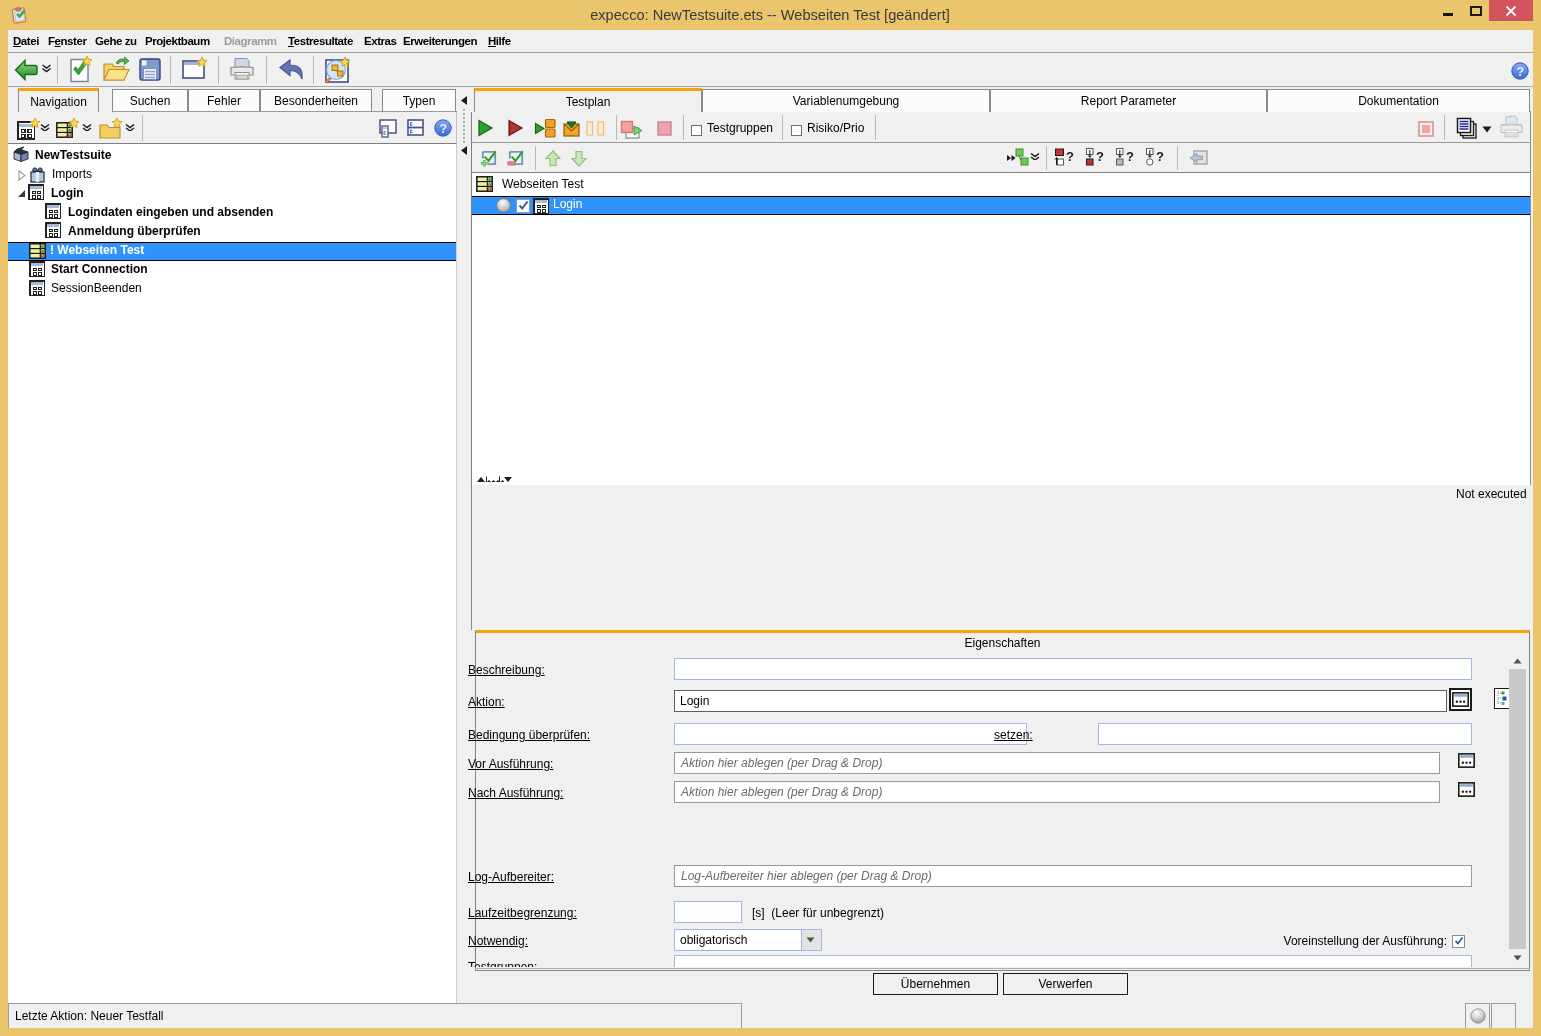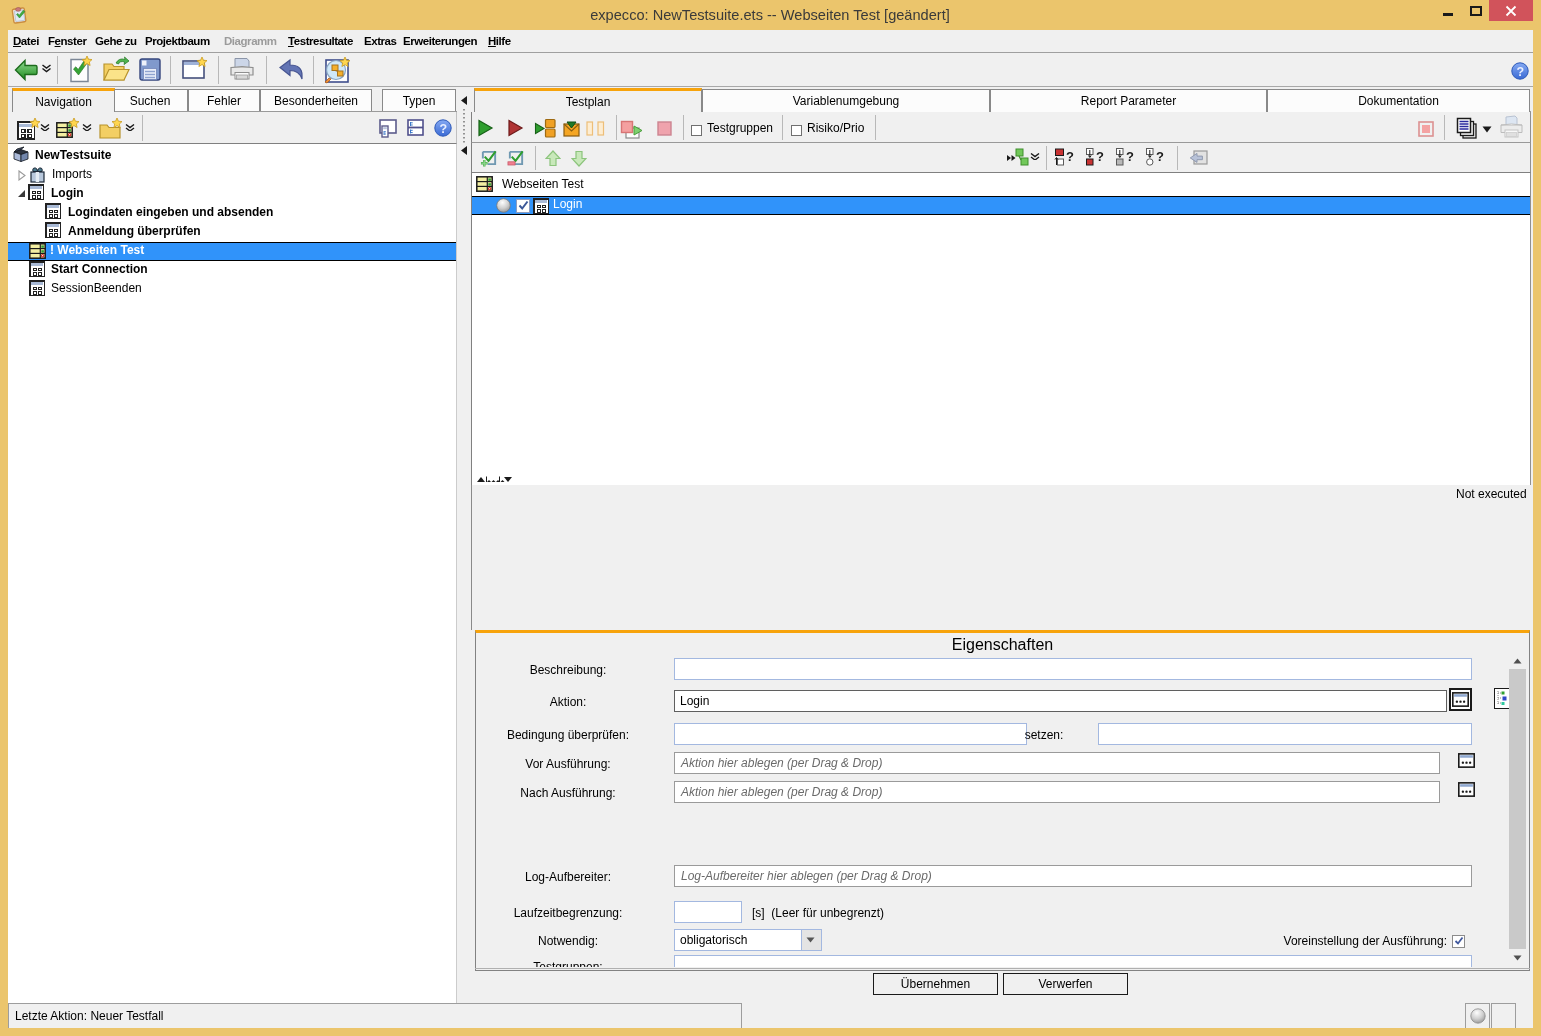--- a/index.html
+++ b/index.html
@@ -3,21 +3,21 @@
 *{margin:0;padding:0;box-sizing:border-box;}
 html,body{width:1541px;height:1036px;}
 body{font-family:"Liberation Sans",sans-serif;font-size:12px;color:#000;}
 #win{position:relative;width:1541px;height:1036px;background:#ebc56c;overflow:hidden;}
 .abs{position:absolute;}
 .sep{position:absolute;width:1px;background:#b8b8b8;}
 .gray{background:#f0f0f0;}
 .tab{position:absolute;top:89px;height:23px;background:#fcfcfc;border:1px solid #898989;border-bottom:none;text-align:center;line-height:22px;font-size:12px;}
 .tab.on{top:88px;height:24px;background:#f0f0f0;border-top:3px solid #f7a30b;z-index:3;}
 .field{position:absolute;background:#fff;border:1px solid #a3b8e0;}
-.lbl{position:absolute;font-size:12px;text-align:center;}
+.lbl{position:absolute;font-size:12px;text-align:left;text-decoration:underline;}
 .ph{color:#6a6a6a;font-style:italic;font-size:12px;line-height:20px;padding-left:6px;white-space:nowrap;}
 .trow{position:absolute;left:0;width:100%;height:19px;font-size:12px;white-space:nowrap;}
 .b{font-weight:bold;}
 svg{position:absolute;}
 </style></head>
 <body>
 <div id="win">
 
   <div class="abs" style="left:0;top:0;width:1541px;height:30px;background:#ebc56c;"></div>
   <div class="abs" style="left:770px;top:7px;width:0;overflow:visible;text-align:center;">
@@ -159,21 +159,21 @@
       <use href="#star" x="18" y="1"></use>
     </svg>
     <svg class="abs" style="left:1511px;top:62px;" width="18" height="18" viewBox="0 0 18 18">
       <circle cx="9" cy="9" r="8.2" fill="url(#helpg)" stroke="#2d59b8" stroke-width="1"></circle>
       <text x="5.4" y="13.5" font-family="Liberation Sans" font-size="12.5" font-weight="bold" fill="#e8eeff">?</text>
     </svg>
   </div>
 
   <div class="abs gray" style="left:8px;top:87px;width:1525px;height:25px;"></div>
 
-  <div class="tab on" style="left:12px;width:103px;">Navigation</div>
+  <div class="tab on" style="left:18px;width:81px;">Navigation</div>
   <div class="tab" style="left:112px;width:76px;">Suchen</div>
   <div class="tab" style="left:188px;width:72px;">Fehler</div>
   <div class="tab" style="left:260px;width:112px;">Besonderheiten</div>
   <div class="tab" style="left:382px;width:74px;">Typen</div>
 
   <div class="abs" style="left:112px;top:111px;width:345px;height:1px;background:#9a9a9a;"></div>
   <div class="abs" style="left:702px;top:111px;width:829px;height:1px;background:#9a9a9a;"></div>
 
   <div class="abs gray" style="left:8px;top:112px;width:449px;height:32px;border-bottom:1px solid #808080;border-right:1px solid #c0c0c0;"></div>
   <div class="sep" style="left:142px;top:115px;height:26px;"></div>
@@ -453,21 +453,21 @@
       <path d="M10 7 l2 -2 l2 2 Z M14.5 7 l2 -2 l2 2 Z M19 7 l2 -2 l2 2 Z M23.5 7 l2 -2 l2 2 Z" fill="#1a1a1a"></path>
       <path d="M27 2 L35 2 L31 7 Z" fill="#1a1a1a"></path>
       <line x1="9.5" y1="1.5" x2="9.5" y2="7" stroke="#1a1a1a" stroke-width="1"></line>
       <line x1="22.5" y1="1.5" x2="22.5" y2="7" stroke="#1a1a1a" stroke-width="1"></line>
     </svg>
   </div>
 
   <div class="abs" style="left:471px;top:485px;width:1px;height:145px;background:#8a8a8a;"></div>
 
   <div class="abs" style="left:475px;top:630px;width:1055px;height:341px;background:#f0f0f0;border-top:3px solid #f7a30b;border-left:1px solid #828282;border-right:1px solid #828282;border-bottom:1px solid #828282;overflow:hidden;">
-    <div style="position:absolute;left:0;top:3px;width:100%;text-align:center;font-size:16px;">Eigenschaften</div>
+    <div style="position:absolute;left:0;top:3px;width:100%;text-align:center;font-size:12px;">Eigenschaften</div>
   </div>
   <div class="abs" style="left:475px;top:968px;width:1055px;height:1px;background:#b0b0b0;"></div>
 
   <div class="lbl" style="left:468px;top:663px;width:200px;">Beschreibung:</div>
   <div class="field" style="left:674px;top:658px;width:798px;height:22px;"></div>
   <div class="lbl" style="left:468px;top:695px;width:200px;">Aktion:</div>
   <div class="field" style="left:674px;top:690px;width:773px;height:22px;border-color:#5f5f5f;">
       <span style="position:absolute;left:5px;top:3px;">Login</span>
     </div>
   <div id="aktion-btns" class="abs" style="left:0;top:0;">

